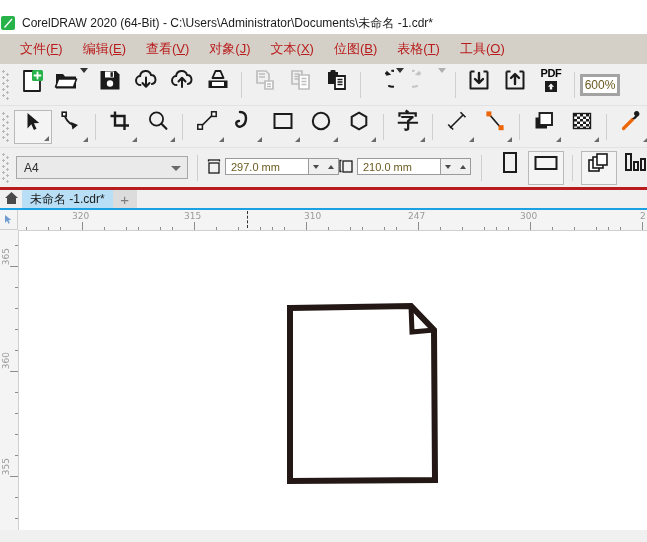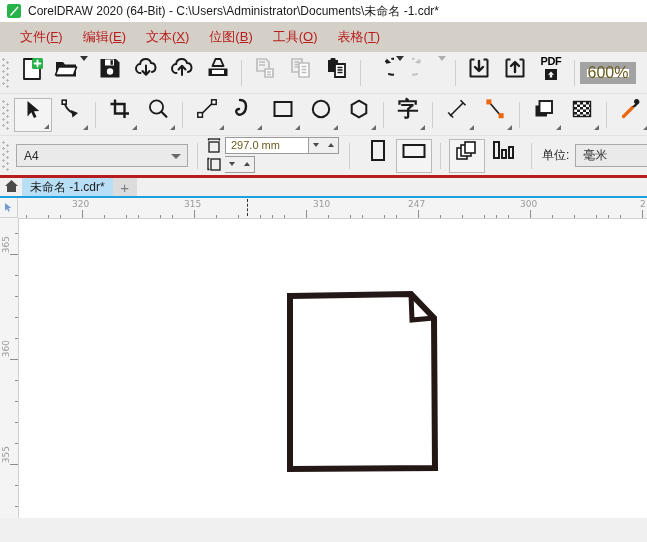--- a/index.html
+++ b/index.html
@@ -22,22 +22,22 @@
     height: 542px;
     background: #f0f0f0;
   }
 
   
   .titlebar {
     height: 22px;
     background: #ffffff;
     display: flex;
     align-items: center;
-    padding-left: 6px;
-    box-sizing: border-box;
+    box-sizing: border-box;
+    margin-top: 12px;
   }
   .title-icon {
     width: 16px;
     height: 16px;
     margin-right: 6px;
     flex: 0 0 auto;
   }
   .title-text {
     font-size: 12px;
     color: #1b1b1b;
@@ -126,29 +126,29 @@
     border-left: 5px solid transparent;
     border-bottom: 5px solid #6a6a6a;
   }
   .pdf-lbl {
     font-size: 11px;
     font-weight: bold;
     line-height: 1;
     letter-spacing: -0.4px;
   }
   .zoombox {
-    width: 56px;
+    width: 40px;
     height: 22px;
     background: #fff;
-    border: 7px solid #a3a3a3;
+    border: 3px solid #a3a3a3;
     box-sizing: border-box;
     display: flex;
     align-items: center;
     justify-content: center;
-    font-size: 16px;
+    font-size: 12px;
     color: #6b5a1e;
     flex: 0 0 auto;
   }
 
   
   .toolbox .tb-btn { width: 38px; height: 34px; }
 
   
   .propbar {
     height: 42px;
@@ -355,24 +355,26 @@
         <rect x="1" y="1" width="14" height="14" rx="2" fill="#27b34a"></rect>
         <path d="M4 12 L11.5 3.5 L12.5 4.5 L5 13 Z" fill="#ffffff"></path>
       </svg>
     </span>
     <span class="title-text">CorelDRAW 2020 (64-Bit) - C:\Users\Administrator\Documents\未命名 -1.cdr*</span>
   </div>
 
   <div class="menubar">
     <div class="menu-item"><span>文件</span>(<span class="mn">F</span>)</div>
     <div class="menu-item"><span>编辑</span>(<span class="mn">E</span>)</div>
+    <div class="menu-item"><span>查看</span>(<span class="mn">V</span>)</div>
+    <div class="menu-item"><span>对象</span>(<span class="mn">J</span>)</div>
     <div class="menu-item"><span>文本</span>(<span class="mn">X</span>)</div>
     <div class="menu-item"><span>位图</span>(<span class="mn">B</span>)</div>
+    <div class="menu-item"><span>表格</span>(<span class="mn">T</span>)</div>
     <div class="menu-item"><span>工具</span>(<span class="mn">O</span>)</div>
-    <div class="menu-item"><span>表格</span>(<span class="mn">T</span>)</div>
   </div>
 
   <div class="toolbar">
     <div class="gripper"></div>
 
     <div class="tb-btn">
       <span>
         <svg width="26" height="26" viewBox="0 0 26 26">
           <path d="M5 3 h11 l5 5 v15 h-16 z" fill="#fff" stroke="#1b1b1b" stroke-width="1.8" stroke-linejoin="round"></path>
           <rect x="13" y="2" width="11" height="11" rx="1.5" fill="#27b34a"></rect>
@@ -708,21 +710,21 @@
   <div class="propbar">
     <div class="gripper"></div>
 
     <div class="combo combo-page">
       <span>A4</span>
       <span class="dd"></span>
     </div>
 
     <div class="tb-sep" style="margin:0 9px;"></div>
 
-    <div style="display:flex;flex-direction:column;justify-content:space-between;">
+    <div style="display:flex;flex-direction:row;justify-content:space-between;">
       <div class="dimrow">
         <span style="margin-right:4px;display:flex;">
           <svg width="14" height="15" viewBox="0 0 14 15">
             <path d="M1.5 1 h11" stroke="#1b1b1b" stroke-width="1.3"></path>
             <path d="M1.5 0.5 v2 M12.5 0.5 v2" stroke="#1b1b1b" stroke-width="1.3"></path>
             <rect x="2" y="4" width="10" height="10" fill="none" stroke="#1b1b1b" stroke-width="1.3"></rect>
           </svg>
         </span>
         <div class="dimfield">
           <span>297.0 mm</span>
@@ -733,20 +735,23 @@
         </div>
       </div>
       <div class="dimrow">
         <span style="margin-right:4px;display:flex;">
           <svg width="14" height="15" viewBox="0 0 14 15">
             <path d="M1 1.5 v11" stroke="#1b1b1b" stroke-width="1.3"></path>
             <path d="M0.5 1.5 h2 M0.5 12.5 h2" stroke="#1b1b1b" stroke-width="1.3"></path>
             <rect x="4" y="2" width="9" height="11" fill="none" stroke="#1b1b1b" stroke-width="1.3"></rect>
           </svg>
         </span>
+        <div class="dimfield">
+          <span>210.0 mm</span>
+        </div>
         <div class="spin">
           <i class="dn"></i>
           <i class="up"></i>
         </div>
       </div>
     </div>
 
     <div class="tb-sep" style="margin:0 10px;"></div>
 
     <div class="tb-btn">
@@ -816,21 +821,21 @@
 
     <div class="ruler-corner">
       <svg width="12" height="12" viewBox="0 0 12 12">
         <path d="M2 1 l0 8 l2 -2.2 l1.4 3 l1.4 -0.7 l-1.4 -2.9 l2.9 -0.2 z" fill="#6f9bd1"></path>
       </svg>
     </div>
 
     <div class="hruler">
       <span class="rlabel" style="left:72px;">320</span>
       <span class="rlabel" style="left:184px;">315</span>
-      <span class="rlabel" style="left:313px;">310</span>
+      <span class="rlabel" style="left:304px;">310</span>
       <span class="rlabel" style="left:408px;">247</span>
       <span class="rlabel" style="left:520px;">300</span>
       <span class="rlabel" style="left:640px;">2</span>
 
       <span class="tick maj" style="left:82px;"></span>
       <span class="tick maj" style="left:194px;"></span>
       <span class="tick maj" style="left:306px;"></span>
       <span class="tick maj" style="left:418px;"></span>
       <span class="tick maj" style="left:530px;"></span>
       <span class="tick maj" style="left:642px;"></span>

